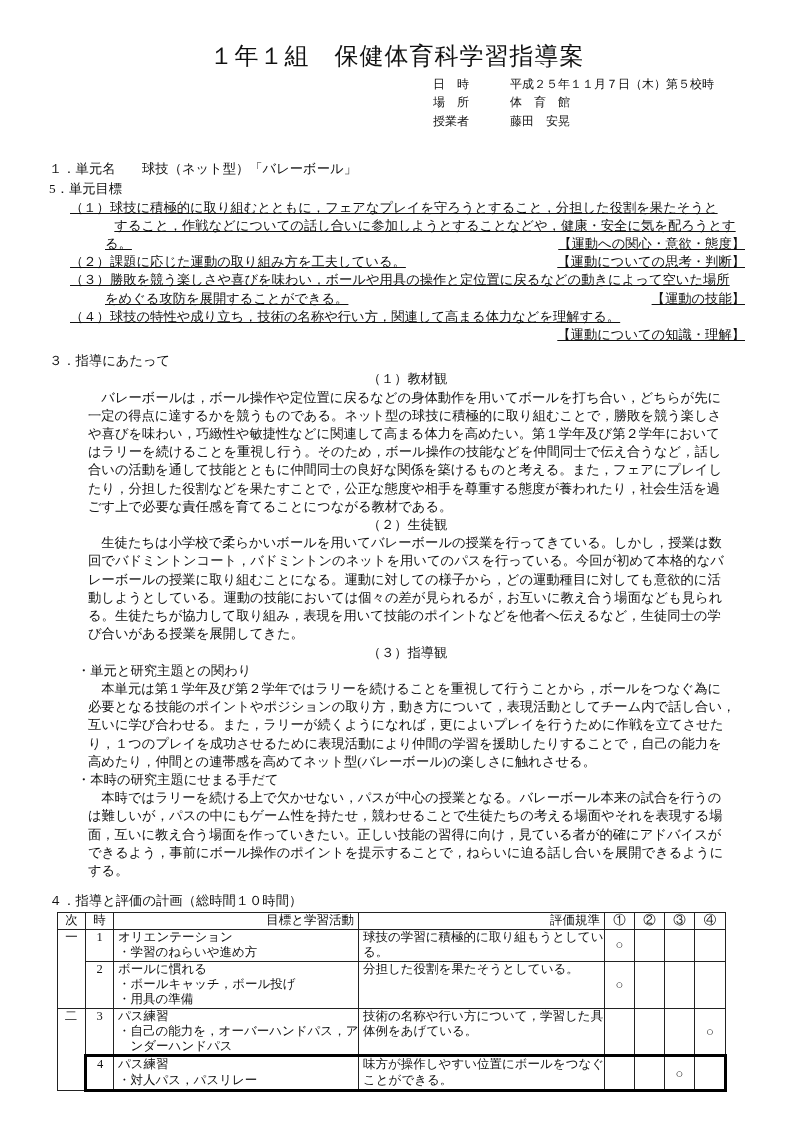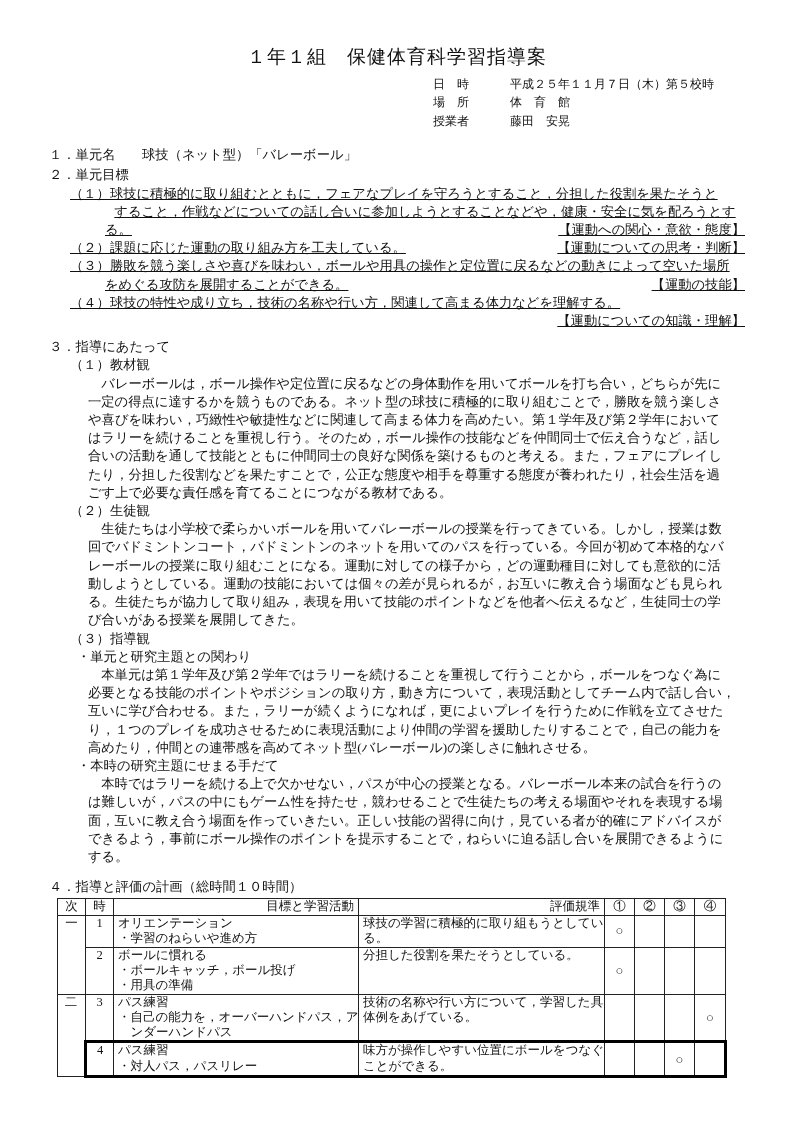--- a/index.html
+++ b/index.html
@@ -12,41 +12,41 @@
   .page{
     position:relative;
     width:794px;height:1122px;
     box-sizing:border-box;
     padding:44px 49px 0 49px;
     overflow:hidden;
     background:#fff;
   }
   .doc-title{
     text-align:center;
-    font-size:19px;
+    font-size:24px;
     font-weight:normal;
     letter-spacing:1px;
     margin:0 0 6px 0;
     line-height:25px;
   }
   
   .meta{margin:2px 0 0 384px;font-size:12px;line-height:18.4px;}
   .meta-row{display:flex;}
   .meta-label{display:inline-block;width:77px;white-space:pre;}
   .meta-value{white-space:pre;}
   
   .body-text{font-size:13.3px;line-height:18.2px;}
   .sec-heading{white-space:pre;}
-  .s1{margin-top:16px;display:flex;}
+  .s1{margin-top:30px;display:flex;}
   .s1-label{display:inline-block;width:93px;white-space:pre;}
   .s1-value{white-space:pre;}
   .s2{margin-top:2px;}
   .s3{margin-top:8px;}
   .s4{margin-top:12px;}
-  .sub-heading{margin-left:21px;white-space:pre;}
+  .sub-heading{margin-left:21px;white-space:pre;text-align:center;}
   .bullet-heading{margin-left:28px;white-space:pre;}
   .items{margin-left:21px;text-decoration:underline;}
   .para{margin-left:39px;}
   .line{display:flex;white-space:pre;}
   .line.ind{padding-left:35px;justify-content:center;}
   .line .rt{margin-left:auto;}
   
   .s4 .sec-heading{margin-bottom:2px;}
   table.plan-table{
     border-collapse:collapse;
@@ -97,21 +97,21 @@
       <span class="meta-value">藤田　安晃</span>
     </div>
   </div>
 
   <div class="body-text s1">
     <span class="s1-label">１．単元名</span>
     <span class="s1-value">球技（ネット型）「バレーボール」</span>
   </div>
 
   <div class="body-text s2">
-    <div class="sec-heading" style="margin-left:0">２．単元目標</div>
+    <div class="sec-heading" style="margin-left:0">5．単元目標</div>
     <div class="items">
         <div class="line"><span class="lt">（１）球技に積極的に取り組むとともに，フェアなプレイを守ろうとすること，分担した役割を果たそうと</span></div>
         <div class="line ind"><span class="lt">すること，作戦などについての話し合いに参加しようとすることなどや，健康・安全に気を配ろうとす</span></div>
         <div class="line ind"><span class="lt">る。</span><span class="rt">【運動への関心・意欲・態度】</span></div>
         <div class="line"><span class="lt">（２）課題に応じた運動の取り組み方を工夫している。</span><span class="rt">【運動についての思考・判断】</span></div>
         <div class="line"><span class="lt">（３）勝敗を競う楽しさや喜びを味わい，ボールや用具の操作と定位置に戻るなどの動きによって空いた場所</span></div>
         <div class="line ind"><span class="lt">をめぐる攻防を展開することができる。</span><span class="rt">【運動の技能】</span></div>
         <div class="line"><span class="lt">（４）球技の特性や成り立ち，技術の名称や行い方，関連して高まる体力などを理解する。</span></div>
         <div class="line"><span class="lt"></span><span class="rt">【運動についての知識・理解】</span></div>
       </div>

